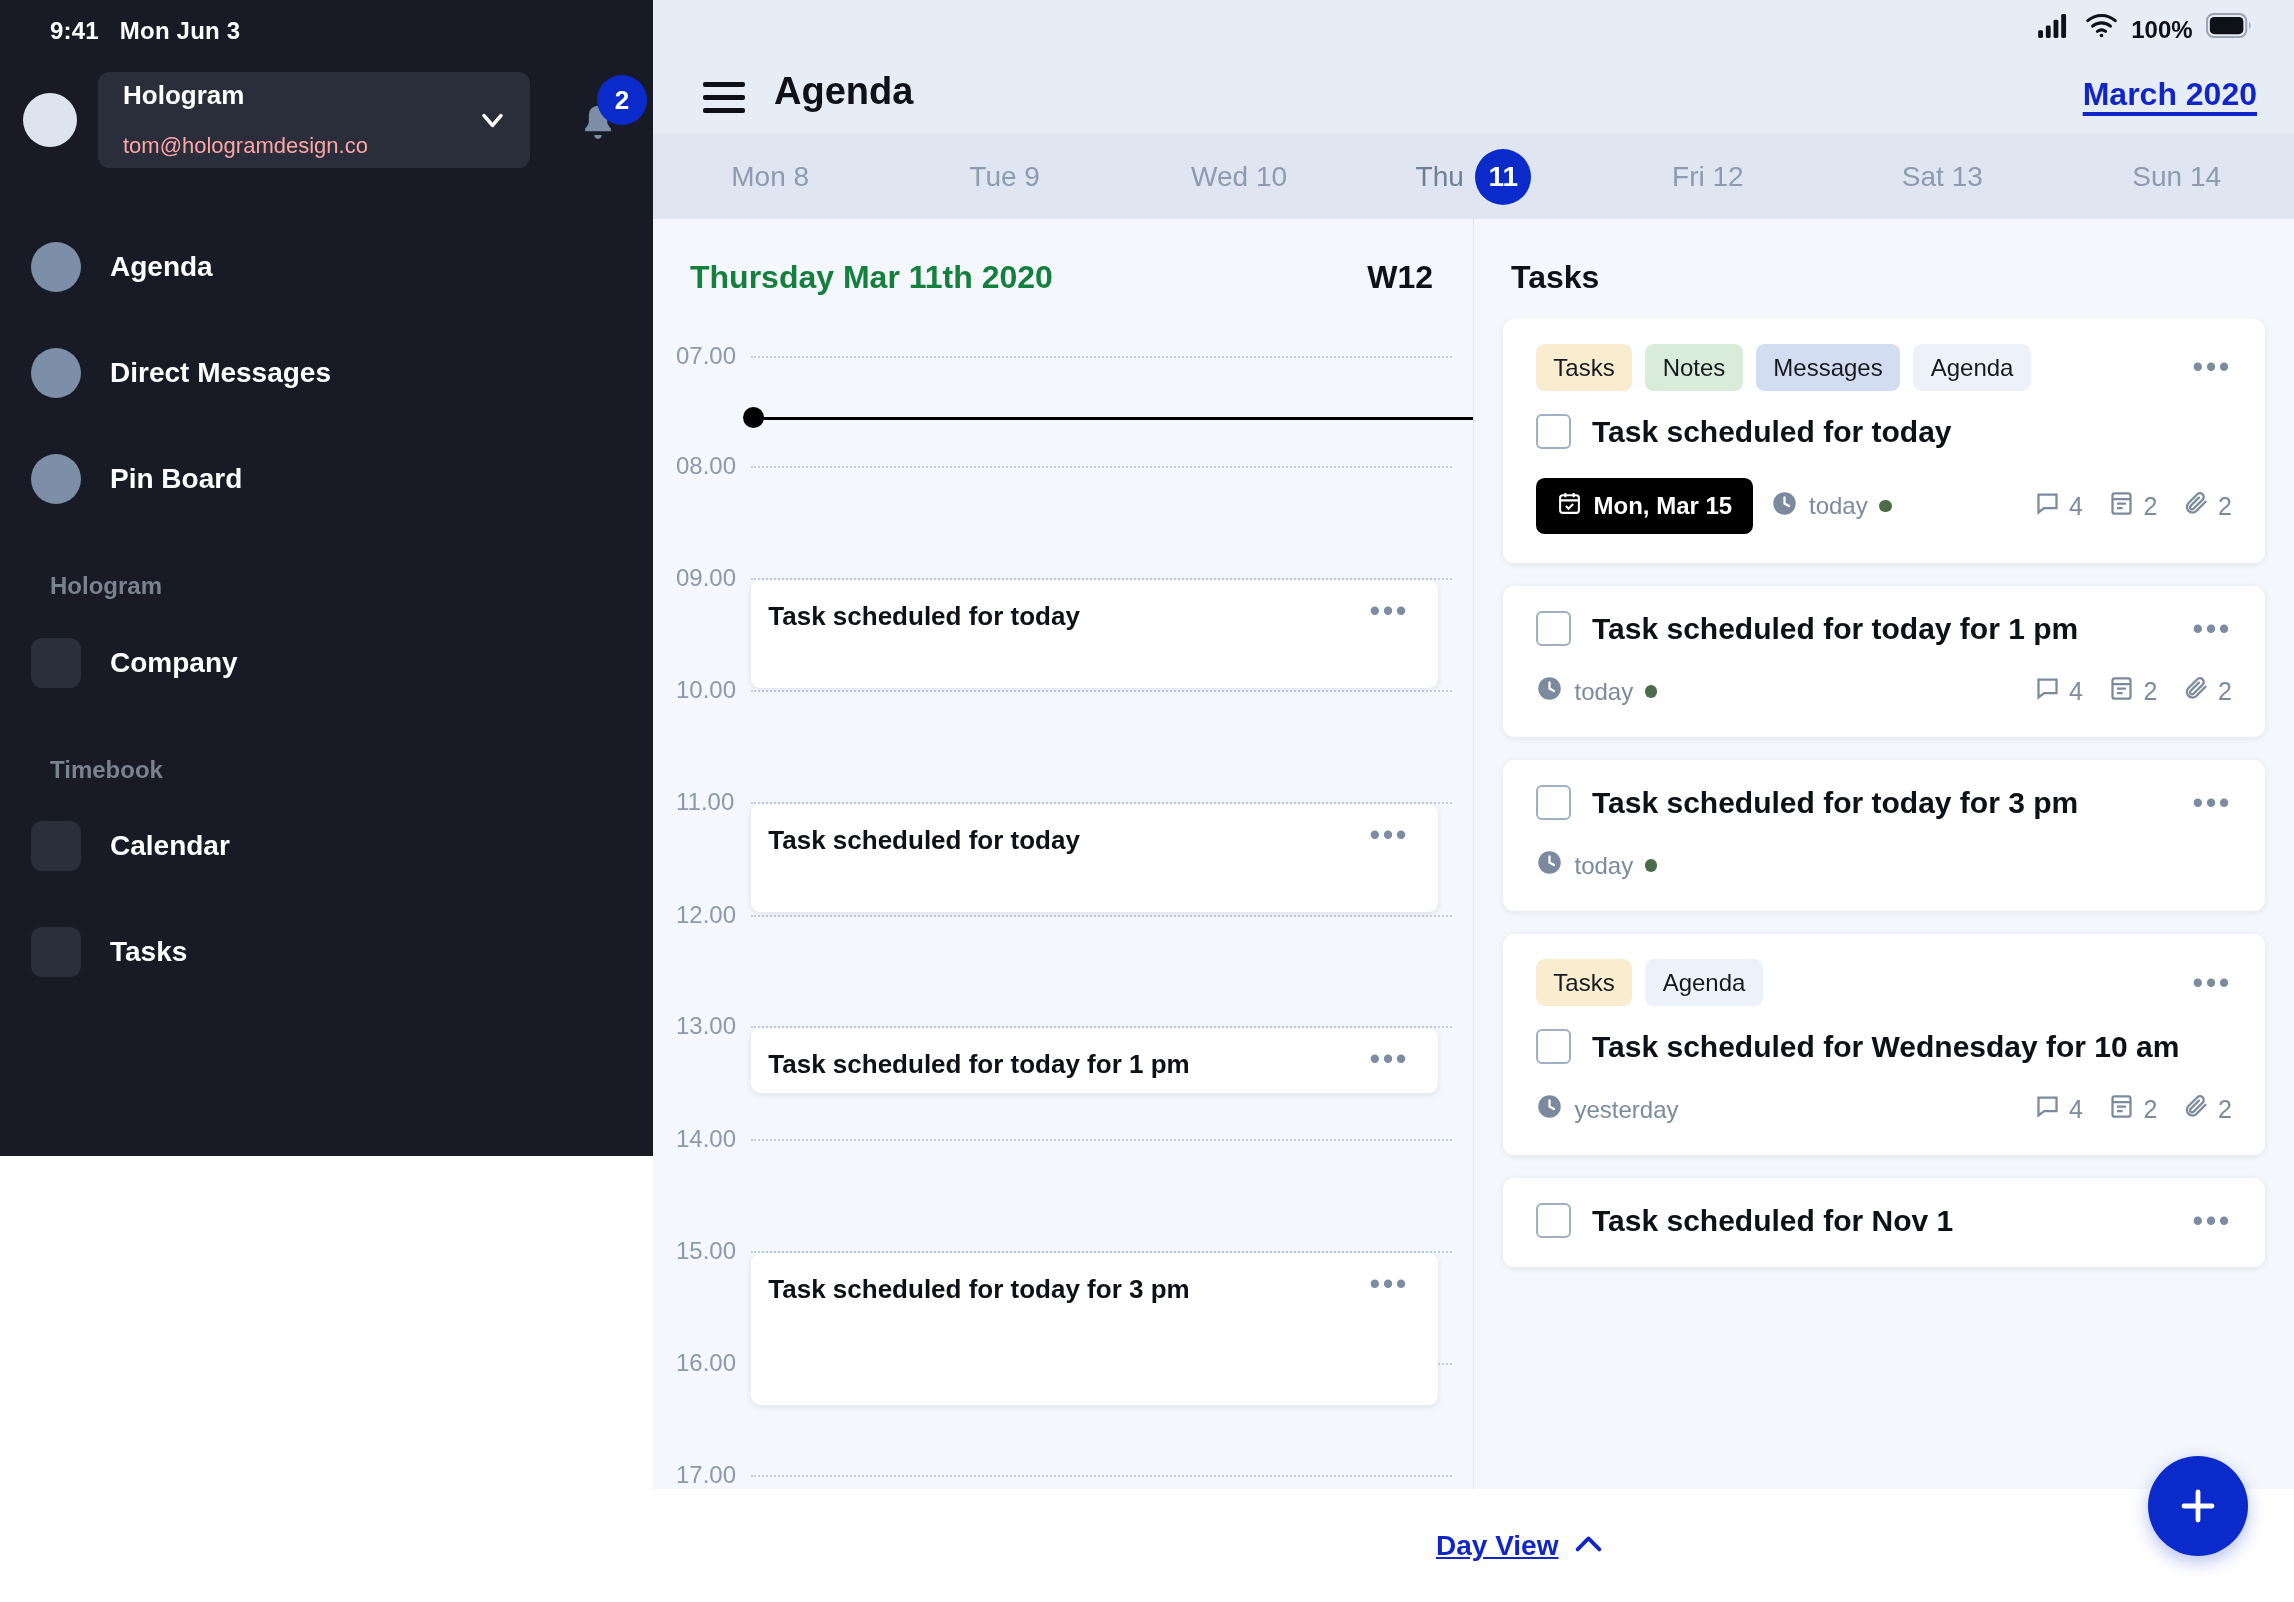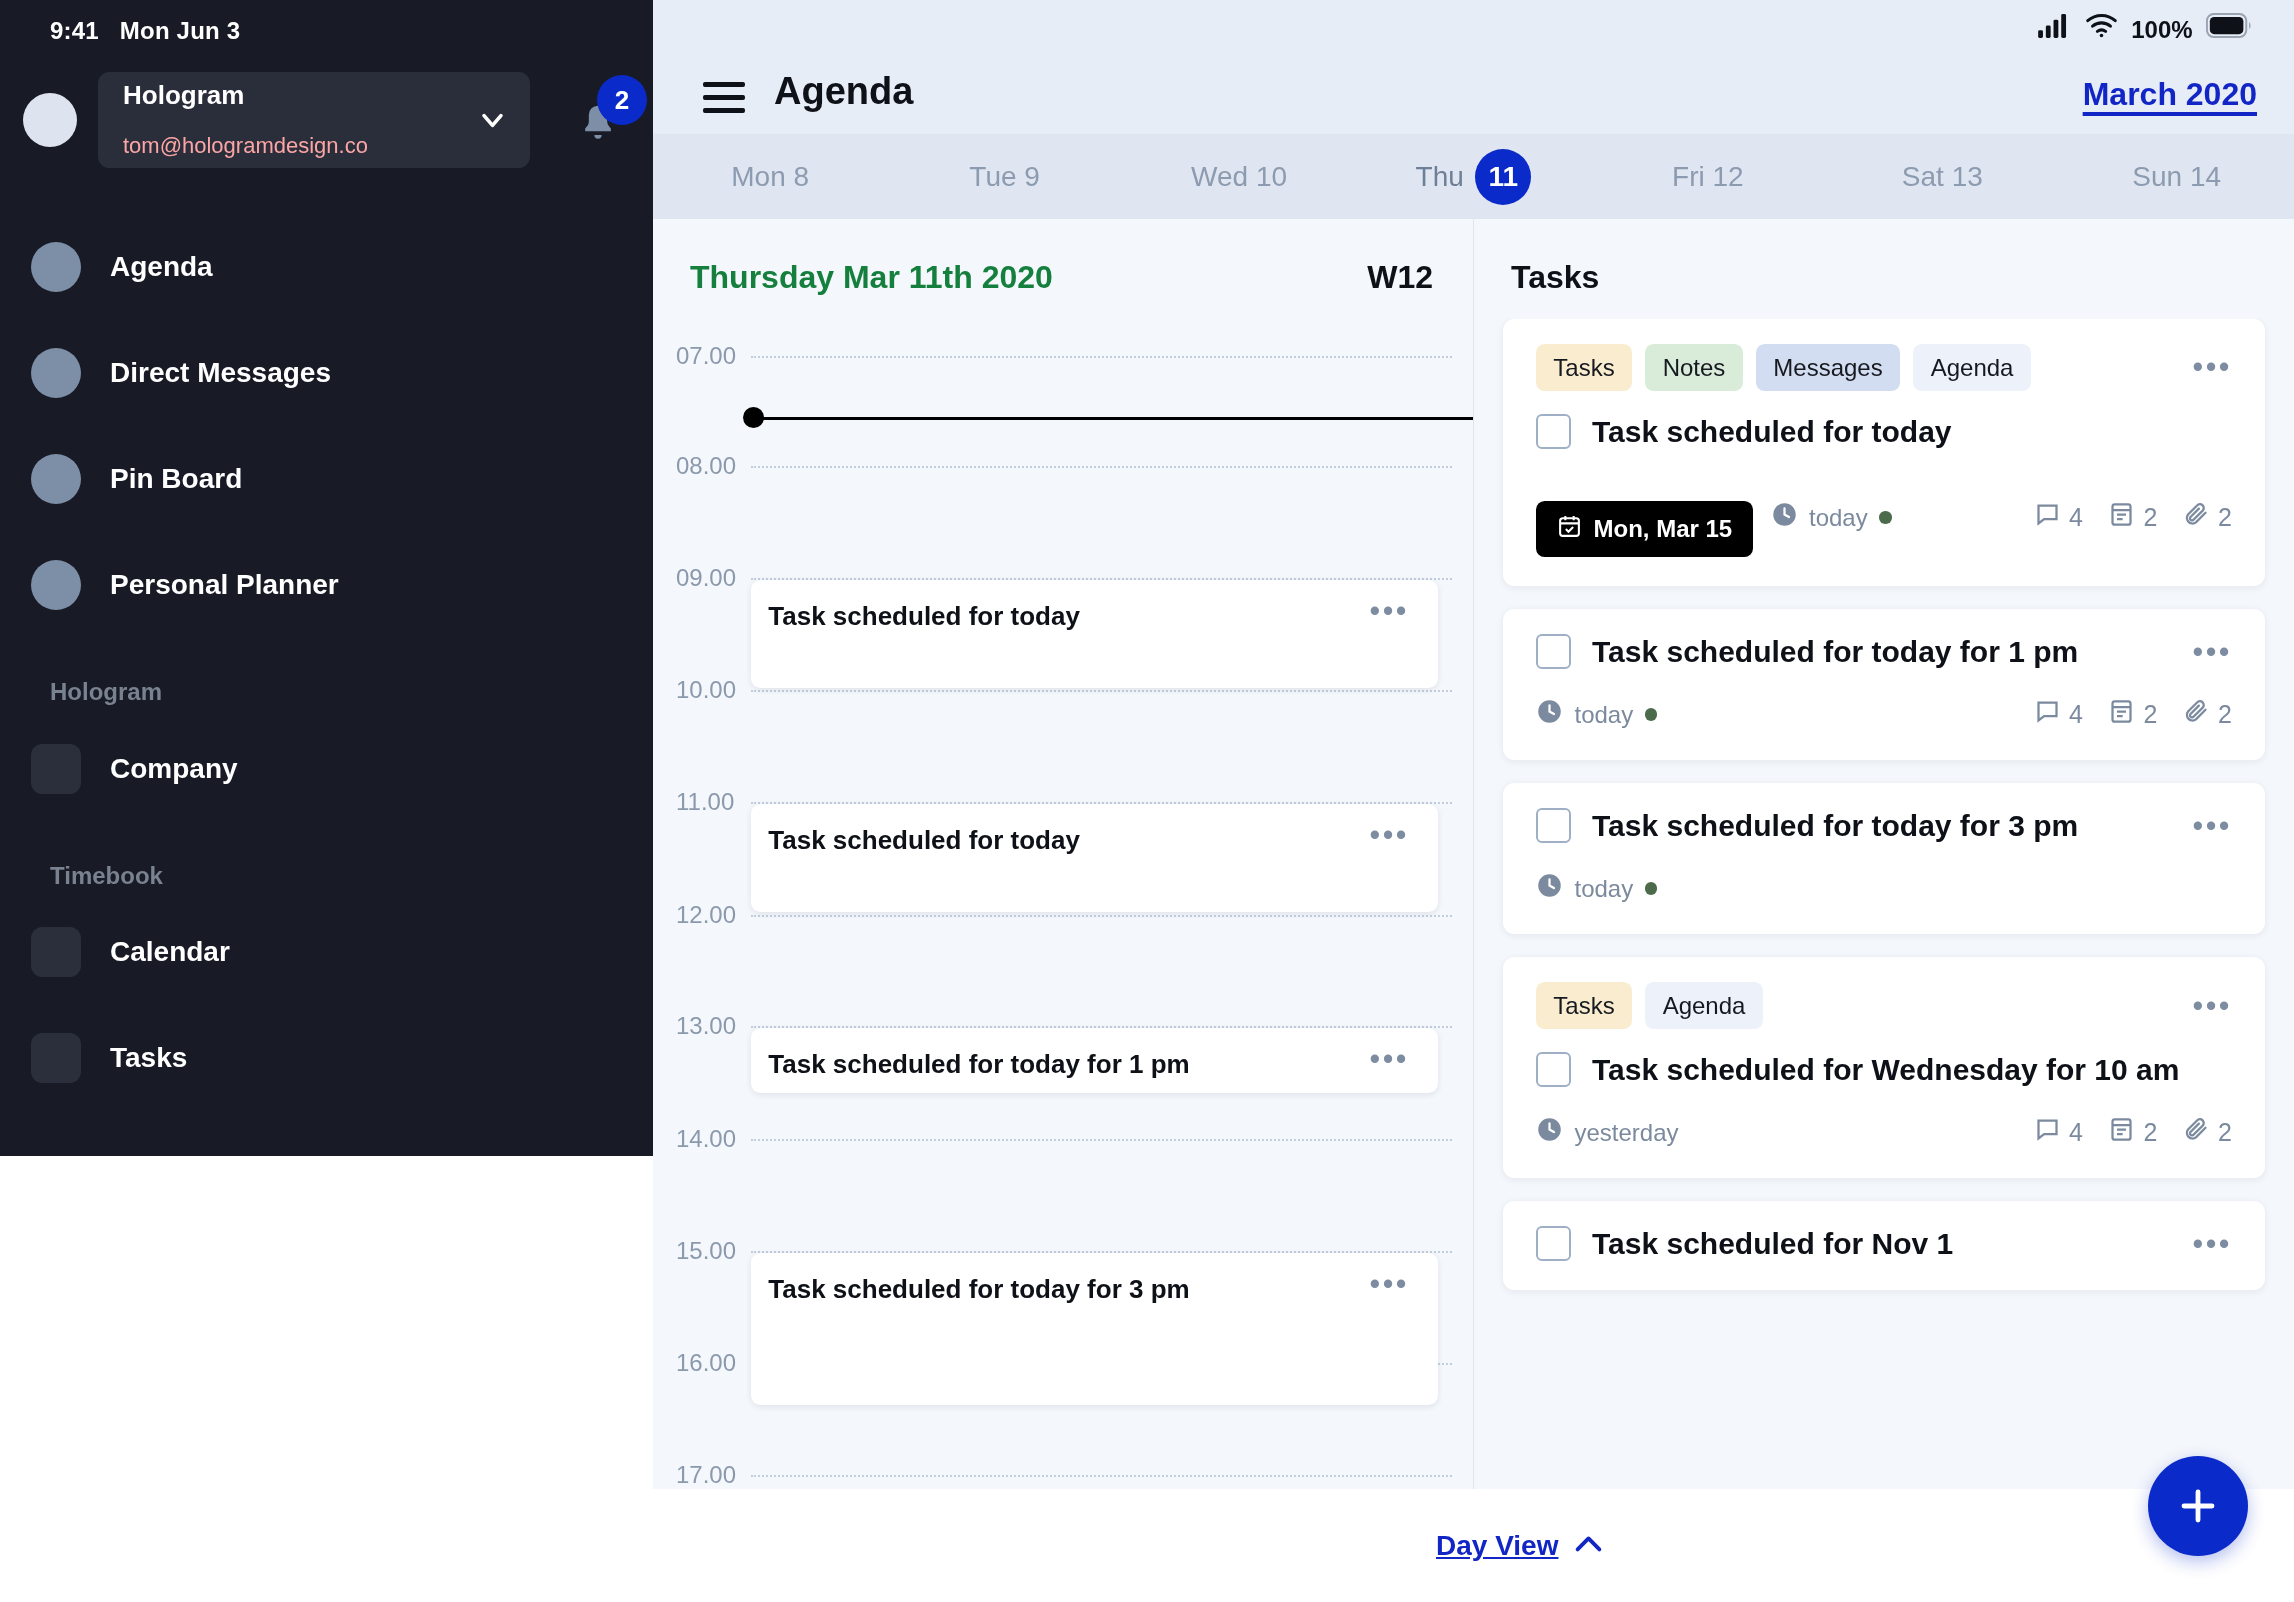--- a/index.html
+++ b/index.html
@@ -203,21 +203,21 @@
   }
   .task-title { font-size: 30px; font-weight: 700; color: #0e1117; }
   .task-title-row .dots { margin-left: auto; }
 
   .task-meta { display: flex; align-items: center; gap: 17.3px; margin-top: 29px; }
   .date-pill {
     display: inline-flex; align-items: center; gap: 11.5px;
     padding: 12.5px 21px; border-radius: 8.6px;
     font-size: 24px; font-weight: 700; color: #ffffff;
   }
-  .date-pill.dark { background: #000000; margin-top: 23px; }
+  .date-pill.dark { background: #000000; }
   .date-pill.red { background: #e0112b; }
   .time-ago { display: inline-flex; align-items: center; gap: 11.5px; font-size: 24px; color: #7b8a9e; }
   .dot-green { width: 12.5px; height: 12.5px; border-radius: 50%; background: #4b6b4b; display:inline-block; }
   .counts { margin-left: auto; display: flex; align-items: center; gap: 25px; font-size: 25px; color: #7b8a9e; }
   .count { display: inline-flex; align-items: center; gap: 8.6px; }
 
   .fab {
     position: absolute; right: 46px; bottom: 46px;
     width: 100px; height: 100px; border-radius: 50%;
     background: #0a2bc9; color: #fff;
@@ -278,24 +278,20 @@
         <span class="nav-dot"></span>
         <span class="nav-label">Agenda</span>
       </div>
       <div class="nav-item">
         <span class="nav-dot"></span>
         <span class="nav-label">Direct Messages</span>
       </div>
       <div class="nav-item">
         <span class="nav-dot"></span>
         <span class="nav-label">Pin Board</span>
-      </div>
-      <div class="nav-item">
-        <span class="nav-dot"></span>
-        <span class="nav-label">Personal Planner</span>
       </div>
     </nav>
 
     <div class="section-head">Hologram</div>
     <div class="nav-item">
       <span class="nav-sq"></span>
       <span class="nav-label">Company</span>
     </div>
 
     <div class="section-head">Timebook</div>

